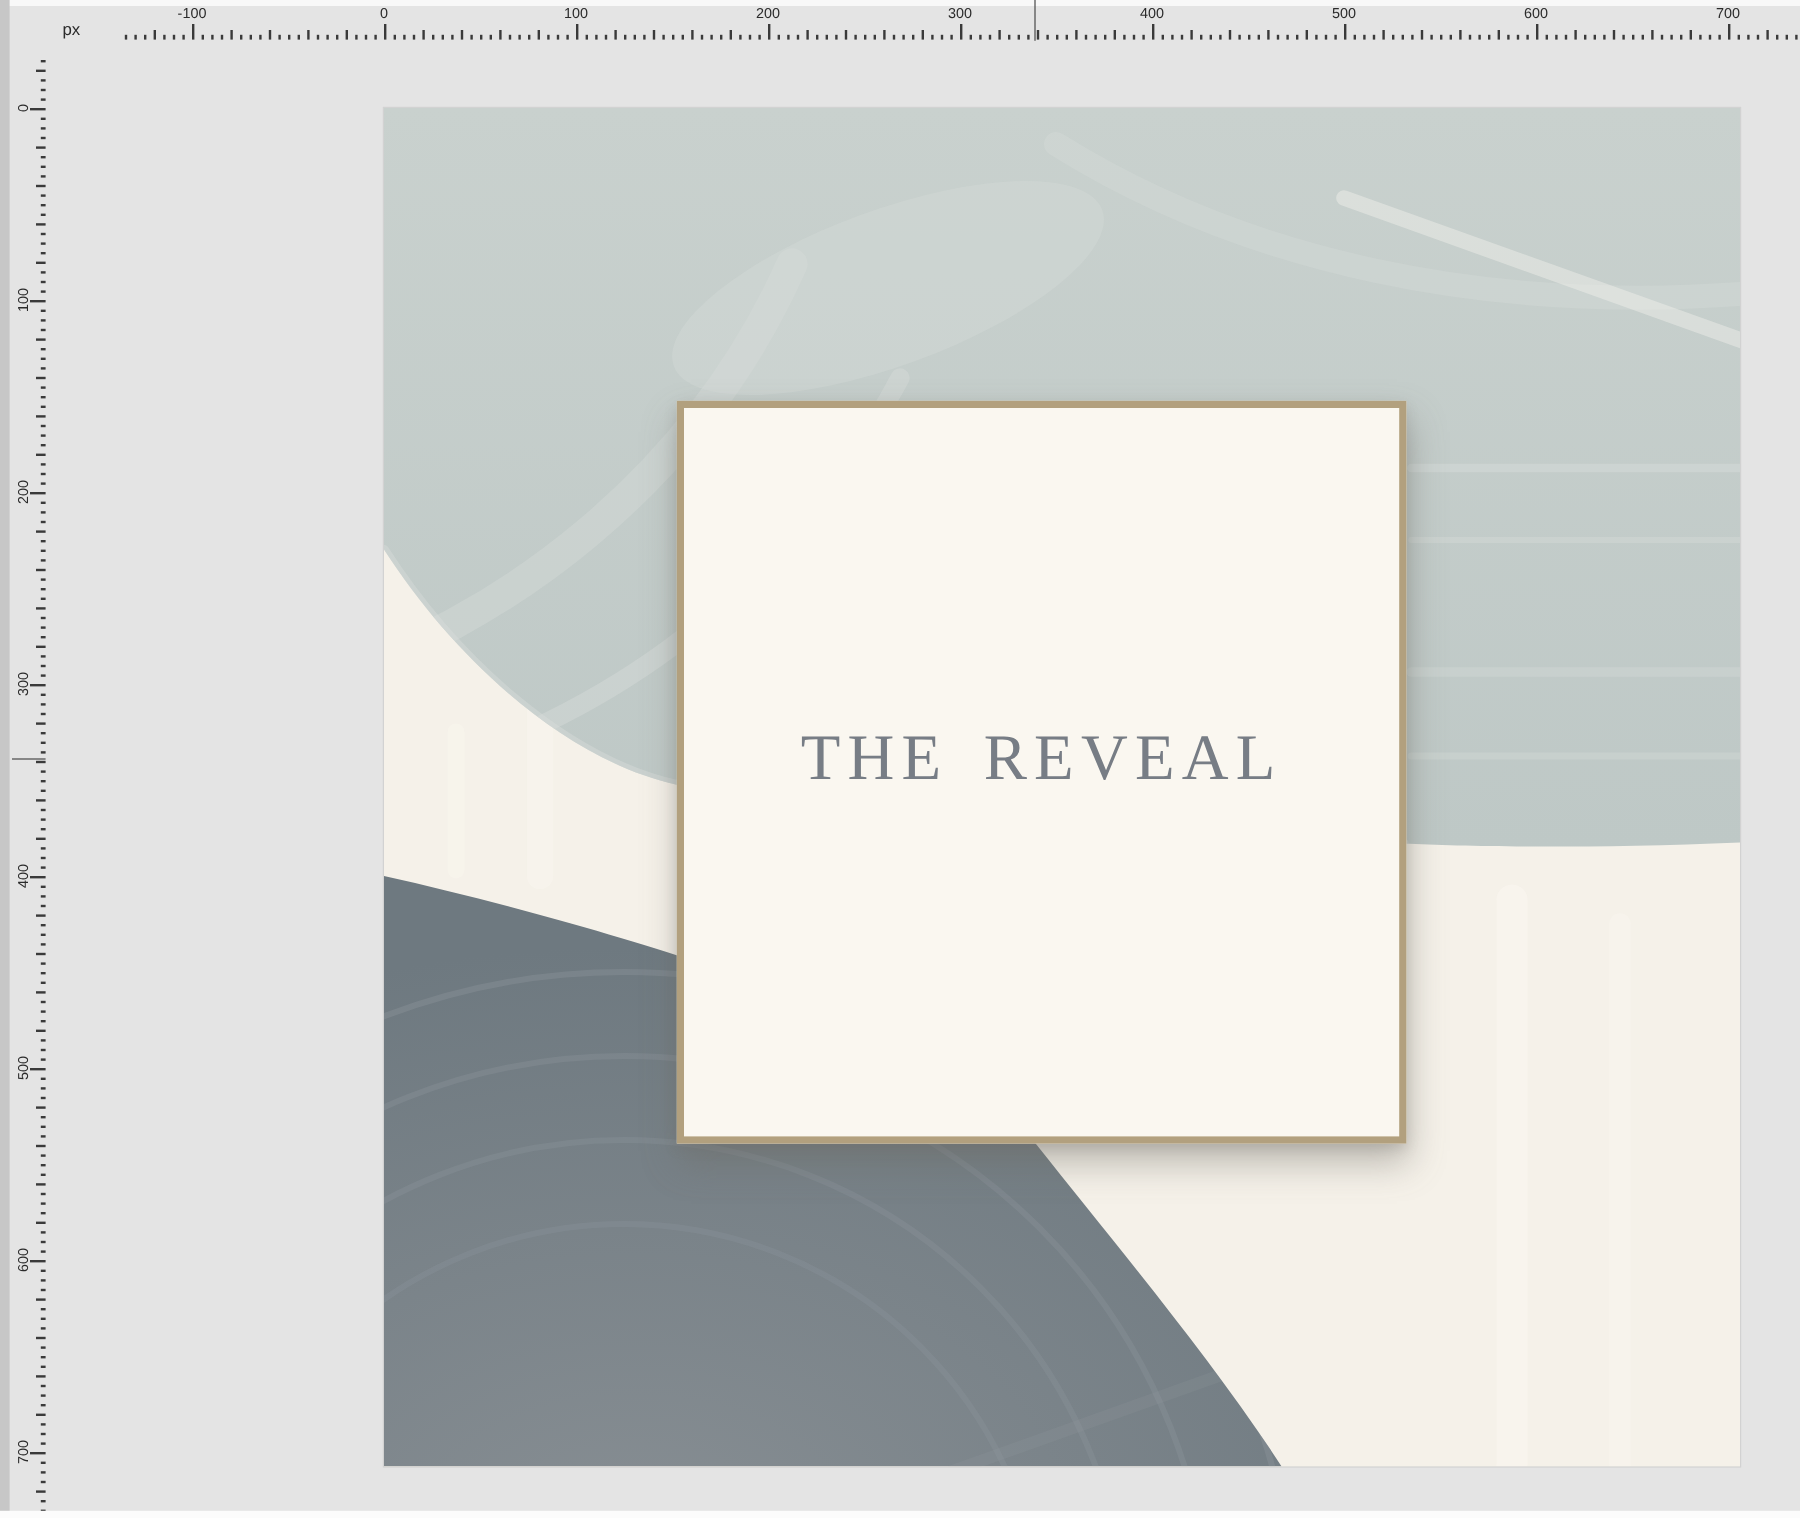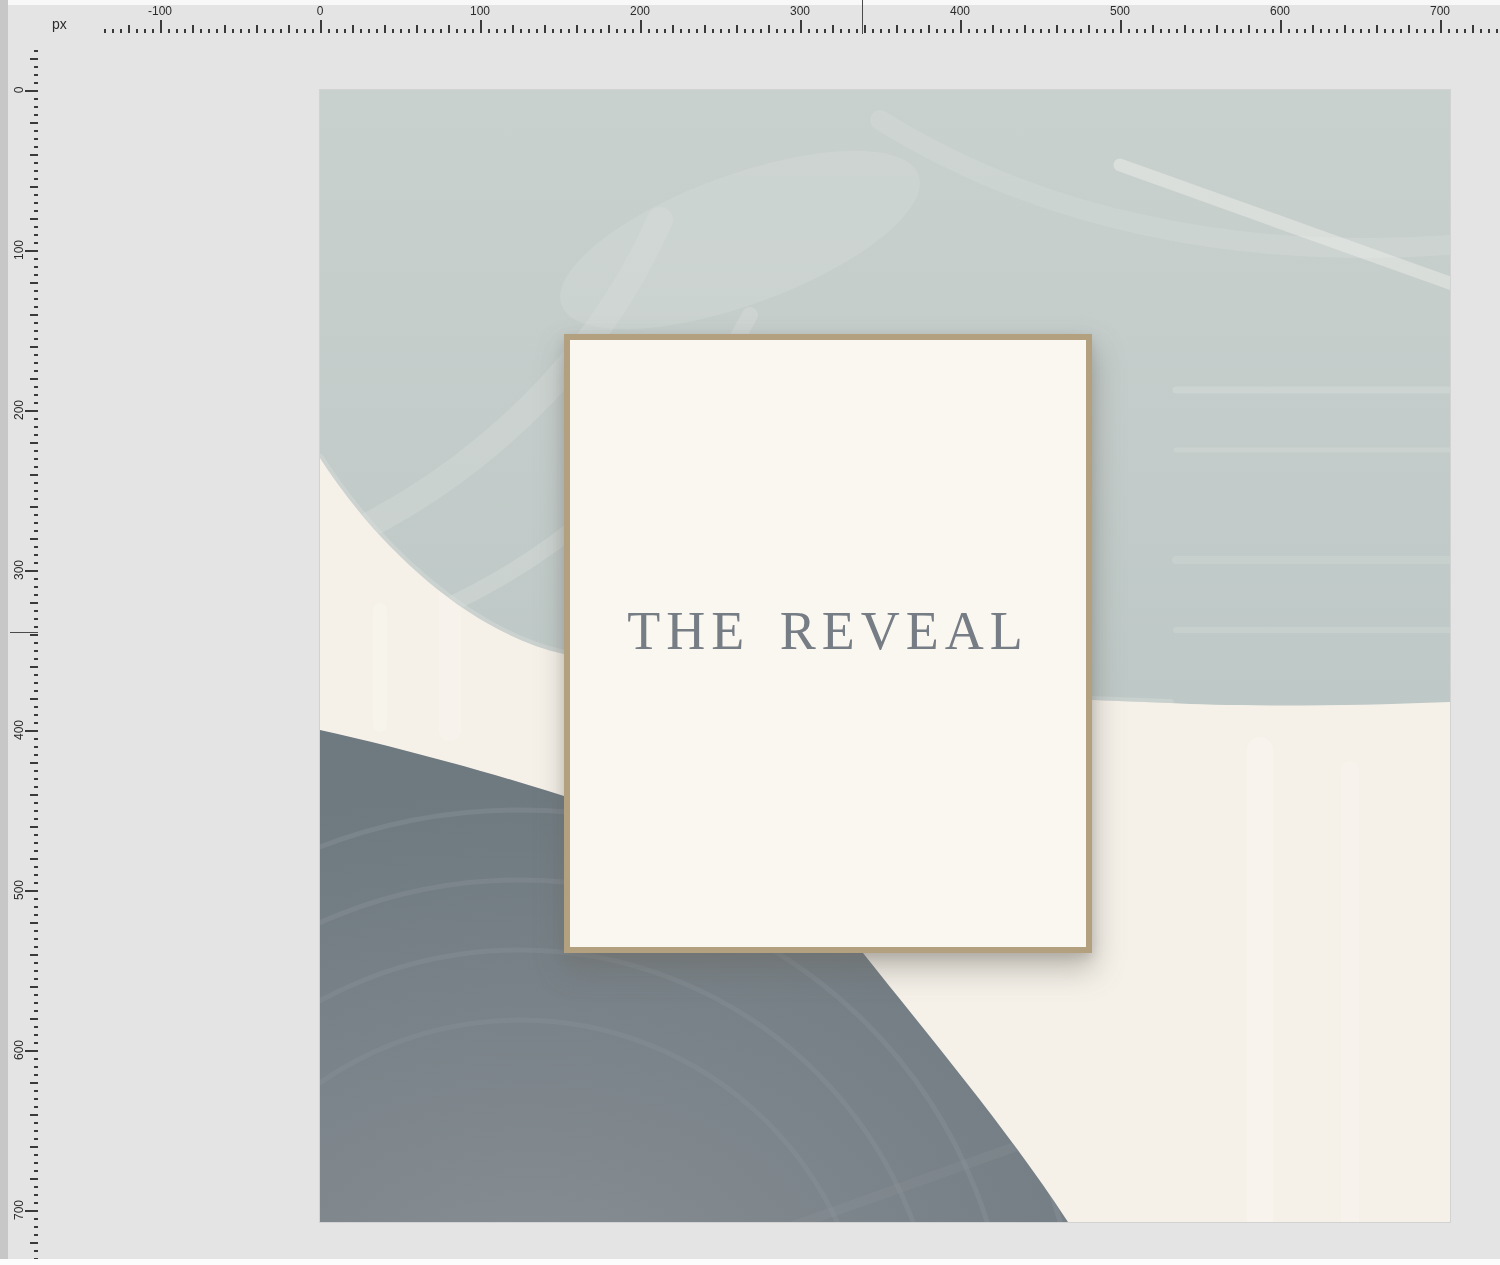--- a/index.html
+++ b/index.html
@@ -27,21 +27,21 @@
   .cursor-x{position:absolute;top:0;width:1px;height:34px;background:var(--cursor);}
   .cursor-y{position:absolute;left:10px;width:28px;height:1px;background:var(--cursor);}
 
   .design-canvas{
     position:absolute;left:320px;top:90px;width:1130px;height:1132px;
     outline:1px solid rgba(0,0,0,.08);overflow:hidden;background:var(--cream);
   }
   .design-canvas svg{display:block;}
 
   .reveal-card{
-    position:absolute;left:244px;top:244px;width:528px;height:619px;
+    position:absolute;left:244px;top:244px;width:608px;height:619px;
     box-sizing:border-box;border:6px solid var(--tan);background:var(--card-bg);
     box-shadow:2px 16px 28px rgba(109,107,99,.42), 0 4px 10px rgba(109,107,99,.22);
   }
   .card-title{
     position:absolute;left:0;right:0;top:48%;transform:translateY(-50%);
     text-align:center;font-family:"Liberation Serif",serif;font-weight:400;
     font-size:54px;letter-spacing:6px;word-spacing:10px;color:var(--title);
     white-space:nowrap;
   }
 </style>

